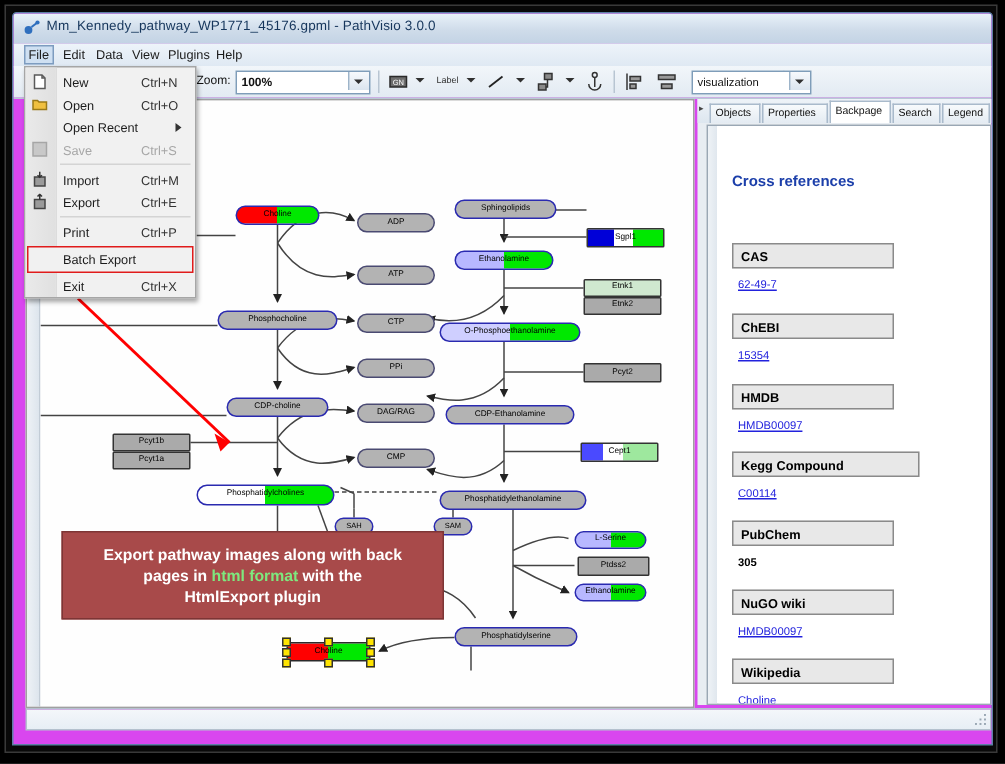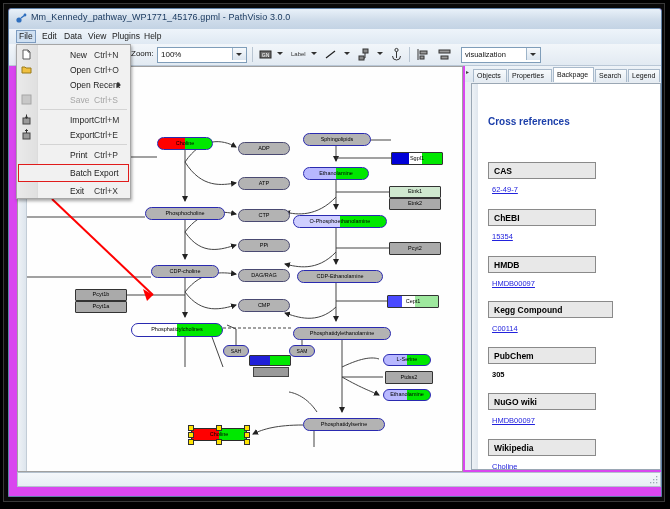--- a/index.html
+++ b/index.html
@@ -31,21 +31,21 @@
 
   
   #toolbar{position:absolute;left:0;top:35px;width:100%;height:21px;
      background:linear-gradient(#f2f6fa,#e2eaf2);border-bottom:1px solid #b9c7d6;}
   .tb-sep{position:absolute;top:3px;width:1px;height:15px;background:#b8c5d2;}
   .tb-icon{position:absolute;top:3px;width:15px;height:15px;}
   .tb-arrow{position:absolute;top:8px;width:0;height:0;border-left:3px solid transparent;
      border-right:3px solid transparent;border-top:3.5px solid #303030;}
   #zoom-label{position:absolute;left:122px;top:5px;font-size:8px;color:#111;}
   #zoom-combo{position:absolute;left:148px;top:3px;width:88px;height:14px;background:#fff;
-     border:1px solid #7f9db9;}
+     border:1px solid #7f9db9;font-weight:bold;}
   #zoom-value{position:absolute;left:3px;top:2px;font-size:8px;color:#111;}
   #zoom-btn{position:absolute;right:0;top:0;width:13px;height:12px;
      background:linear-gradient(#f6f9fc,#dbe5ef);border-left:1px solid #9db4c9;}
   #vis-combo{position:absolute;left:452px;top:3px;width:78px;height:14px;background:#fff;
      border:1px solid #7f9db9;}
   #vis-value{position:absolute;left:3px;top:2px;font-size:7.5px;color:#111;}
   #vis-btn{position:absolute;right:0;top:0;width:13px;height:12px;
      background:linear-gradient(#f6f9fc,#dbe5ef);border-left:1px solid #9db4c9;}
   .lbl-tool{position:absolute;font-size:6px;color:#333;top:7px;}
 
@@ -77,21 +77,21 @@
      padding:0 6px;}
   #banner-text .hl{color:#7ee87e;}
 
   
   #file-menu{position:absolute;left:7px;top:35px;width:113px;
      background:#f1f1f1;border:1px solid #a6a6a6;box-shadow:1px 2px 3px rgba(0,0,0,.35);
      padding:2px 0 0 0;}
   #menu-gutter{position:absolute;left:0;top:0;width:20px;height:100%;
      background:linear-gradient(90deg,#eaeaea,#e0e0e0);border-right:1px solid #dcdcdc;}
   .mi{position:relative;height:15px;font-size:8.5px;color:#1c1c1c;}
-  .mi .mi-lbl{position:absolute;left:25px;top:3px;margin-left:28px;}
+  .mi .mi-lbl{position:absolute;left:25px;top:3px;}
   .mi .mi-acc{position:absolute;left:77px;top:3px;color:#333;}
   .mi .mi-ico{position:absolute;left:4px;top:2px;width:11px;height:11px;}
   .mi.dis .mi-lbl,.mi.dis .mi-acc{color:#a6a6a6;}
   .mi-sub{position:absolute;left:100px;top:5px;width:0;height:0;
      border-top:3px solid transparent;border-bottom:3px solid transparent;border-left:4px solid #333;}
   .mi-div{height:1px;background:#d4d4d4;margin:2px 3px 2px 23px;}
   #mi-batch{border:1.5px solid #e01b1b;height:16px;margin:2px 1px 1px 1px;background:#f1f1f1;}
   #mi-batch .mi-lbl{left:23px;top:3px;}
 
   
@@ -381,20 +381,27 @@
           </div>
 
       <div class="node gene" style="left:222px;top:288px;width:42px;height:11px;background:linear-gradient(90deg,#2020d8 50%,#00e800 50%);"></div>
       <div class="node" style="left:226px;top:300px;width:36px;height:10px;background:#9a9a9a;border:1px solid #444;"></div>
 
       <svg style="position:absolute;left:0;top:0;width:434px;height:404px;pointer-events:none;">
         <line x1="25" y1="132" x2="126" y2="228" stroke="#ff0000" stroke-width="2"></line>
         <path d="M126 228 L116 222 L120 234 Z" fill="#ff0000"></path>
       </svg>
 
+      <div id="banner">
+        <div id="banner-text">
+          <span>Export pathway images along with back</span><br>
+          <span>pages in </span><span class="hl">html format</span><span> with the</span><br>
+          <span>HtmlExport plugin</span>
+        </div>
+      </div>
 
     </div>
   </div>
 
   <div id="file-menu">
     <div id="menu-gutter"></div>
 
     <div class="mi">
       <svg class="mi-ico" viewBox="0 0 11 11">
             <path d="M2 1 h5 l2 2 v7 h-7 z" fill="#fff" stroke="#5a5a5a"></path>

